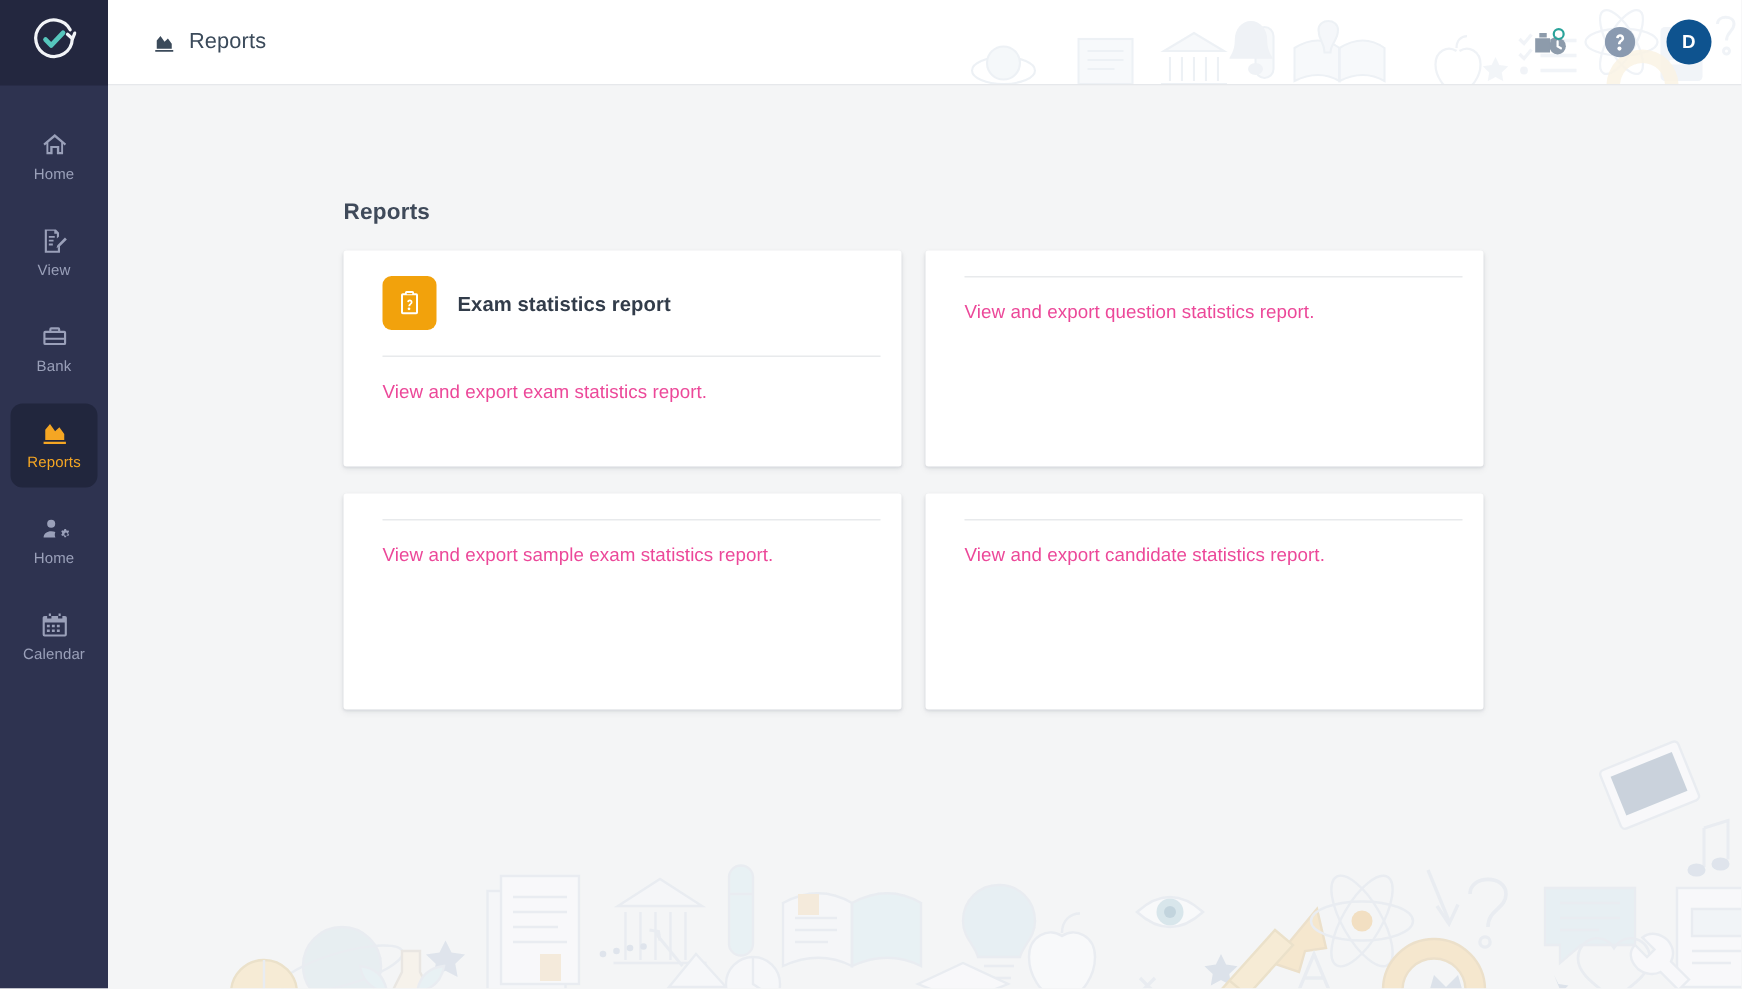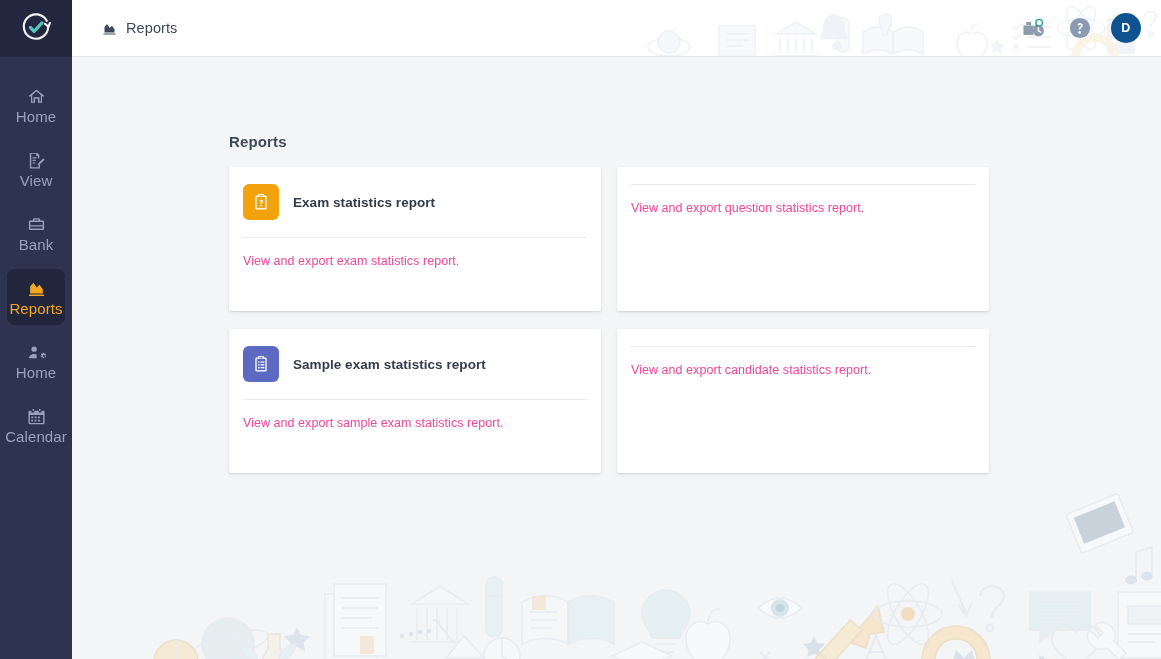--- a/index.html
+++ b/index.html
@@ -69,21 +69,21 @@
   }
 
   .nav-item .nav-icon {
     display: block;
     height: 20px;
     line-height: 20px;
     margin-bottom: 4px;
   }
 
   .nav-item .nav-label {
-    font-size: 15px;
+    font-size: 10px;
     letter-spacing: 0.1px;
     color: #9aa0b9;
     line-height: 12px;
   }
 
   .nav-item svg { fill: #9aa0b9; display: block; }
 
   .nav-item.active {
     background: #21263d;
   }
@@ -202,21 +202,21 @@
     display: grid;
     grid-template-columns: 372px 372px;
     gap: 18px 16px;
     width: 760px;
   }
 
   .card {
     background: #ffffff;
     border-radius: 2px;
     box-shadow: 0 1px 2px rgba(20,30,50,0.10), 0 2px 5px rgba(20,30,50,0.055);
-    padding: 17px 14px 0 14px;
+    padding: 17px 14px 0 26px;
     height: 144px;
     cursor: pointer;
   }
 
   .card-head {
     display: flex;
     align-items: center;
     gap: 14px;
     padding-bottom: 17px;
   }
@@ -582,37 +582,20 @@
             <div class="card-divider"></div>
             <div class="card-desc">View and export exam statistics report.</div>
           </div>
 
           <div class="card">
             <div class="card-divider"></div>
             <div class="card-desc">View and export question statistics report.</div>
           </div>
 
           <div class="card">
-            <div class="card-head">
-              <div class="card-tile" style="background:#5c6ac4">
-                <svg width="20" height="20" viewBox="0 0 24 24">
-                  <path d="M9.6 2.4h4.8a1.2 1.2 0 0 1 1.2 1.2v.6h1.8A1.4 1.4 0 0 1 18.8 5.6v14A1.4 1.4 0 0 1 17.4 21H6.6A1.4 1.4 0 0 1 5.2 19.6v-14A1.4 1.4 0 0 1 6.6 4.2h1.8v-.6A1.2 1.2 0 0 1 9.6 2.4zm.2 2.6h4.4V4H9.8v1z" fill="#ffffff"></path>
-                  <path d="M6.8 5.8h10.4v13.6H6.8z" fill="#5c6ac4"></path>
-                  <g fill="#ffffff">
-                    <circle cx="9.4" cy="9.6" r="1"></circle>
-                      <rect x="11.4" y="8.9" width="4.6" height="1.5"></rect>
-                    <circle cx="9.4" cy="13" r="1"></circle>
-                      <rect x="11.4" y="12.3" width="4.6" height="1.5"></rect>
-                    <circle cx="9.4" cy="16.4" r="1"></circle>
-                      <rect x="11.4" y="15.7" width="4.6" height="1.5"></rect>
-                  </g>
-                </svg>
-              </div>
-              <div class="card-title">Sample exam statistics report</div>
-            </div>
             <div class="card-divider"></div>
             <div class="card-desc">View and export sample exam statistics report.</div>
           </div>
 
           <div class="card">
             <div class="card-divider"></div>
             <div class="card-desc">View and export candidate statistics report.</div>
           </div>
 
         </div>

